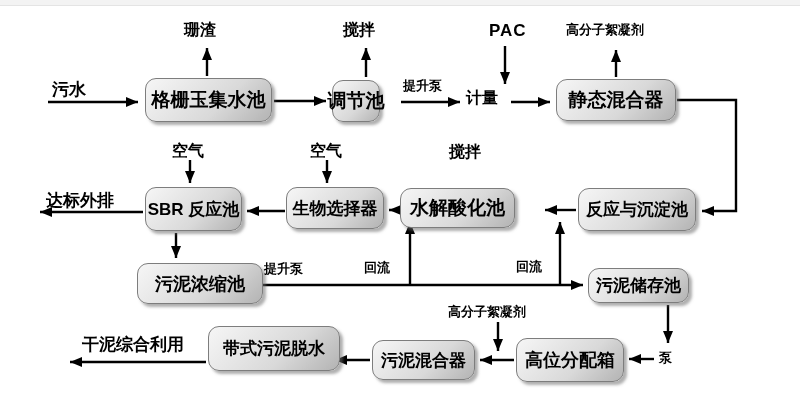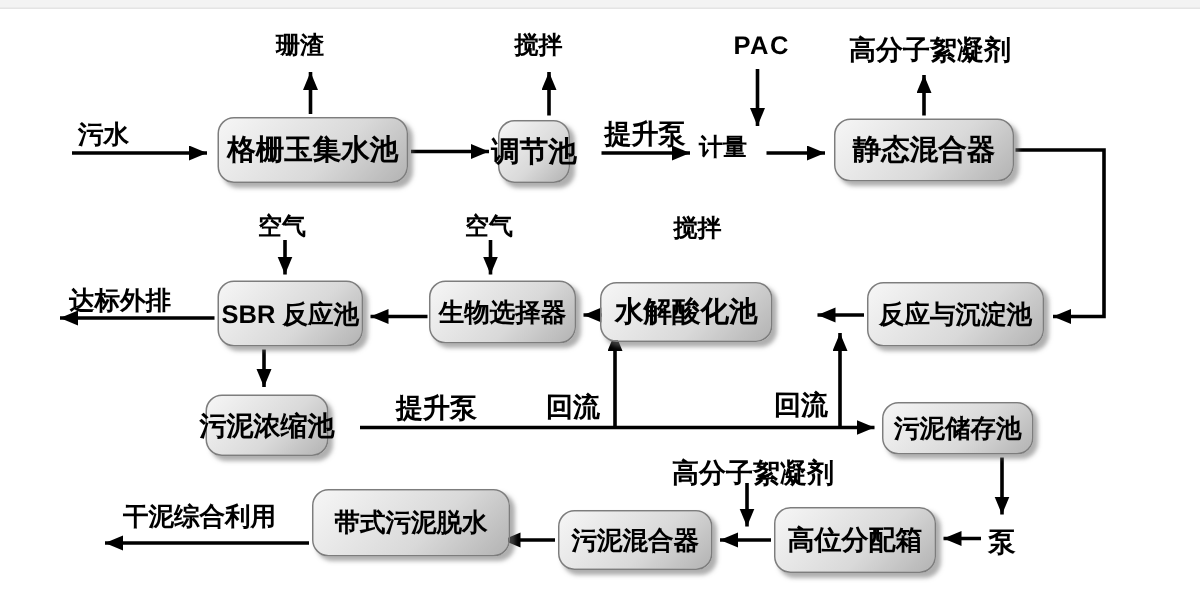--- a/index.html
+++ b/index.html
@@ -35,21 +35,21 @@
     font-weight:bold;color:#000;
     white-space:nowrap;
     box-sizing:border-box;
   }
   .box span{display:block;}
   .lbl{
     position:absolute;z-index:2;
     font-weight:bold;color:#000;white-space:nowrap;
     font-size:16px;
   }
-  .f15{font-size:18px;font-family:Liberation Mono, monospace;}
+  .f15{font-size:13px;font-family:Liberation Mono, monospace;}
   .f17{font-size:17px;}
   .f18{font-size:18px;}
   .f19{font-size:19px;}
   .f20{font-size:16px;}
   .pac{letter-spacing:1px;font-size:17px;}
 </style>
 </head>
 <body>
 
 <div class="canvas">
@@ -102,21 +102,21 @@
     </div>
   <div class="box f17" style="left:286px;top:187px;width:98px;height:42px">
       <span>生物选择器</span>
     </div>
   <div class="box f19" style="left:400px;top:188px;width:115px;height:40px">
       <span>水解酸化池</span>
     </div>
   <div class="box f17" style="left:578px;top:188px;width:118px;height:43px">
       <span>反应与沉淀池</span>
     </div>
-  <div class="box f18" style="left:137px;top:263px;width:82px;height:41px">
+  <div class="box f18" style="left:137px;top:263px;width:126px;height:41px">
       <span>污泥浓缩池</span>
     </div>
   <div class="box f17" style="left:588px;top:268px;width:101px;height:35px">
       <span>污泥储存池</span>
     </div>
   <div class="box f18" style="left:516px;top:338px;width:108px;height:44px">
       <span>高位分配箱</span>
     </div>
   <div class="box f17" style="left:372px;top:340px;width:103px;height:40px">
       <span>污泥混合器</span>

